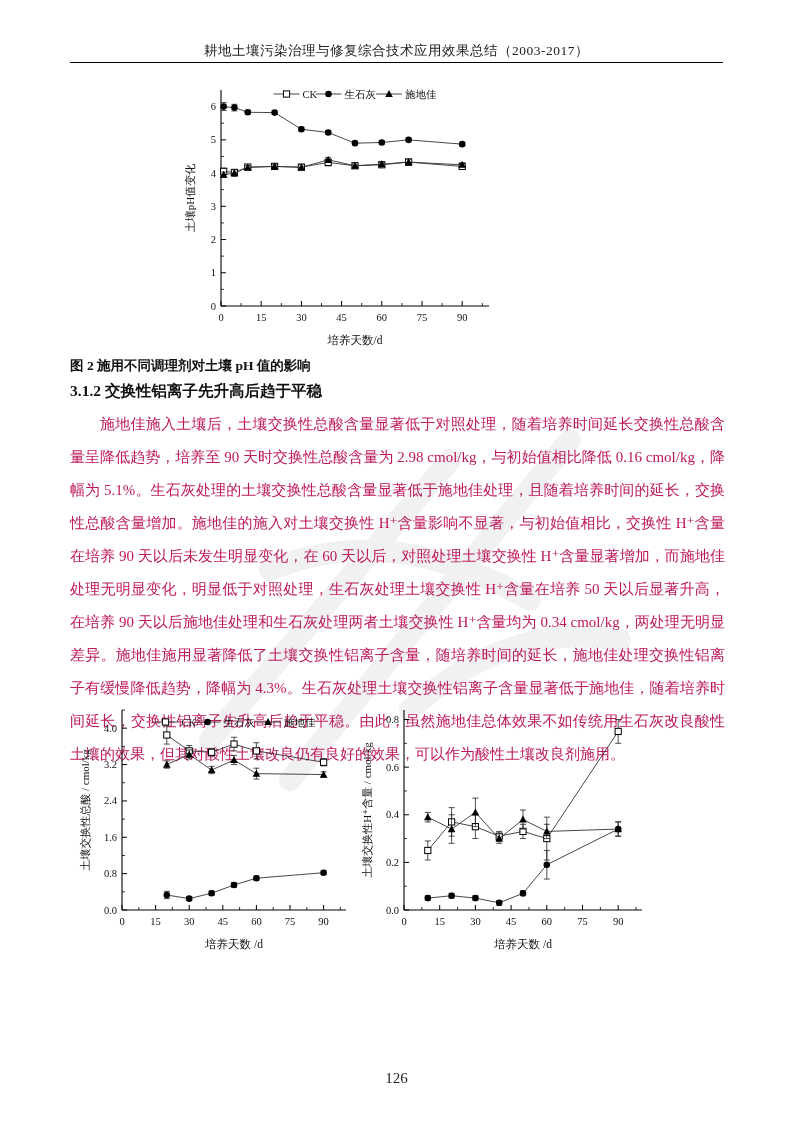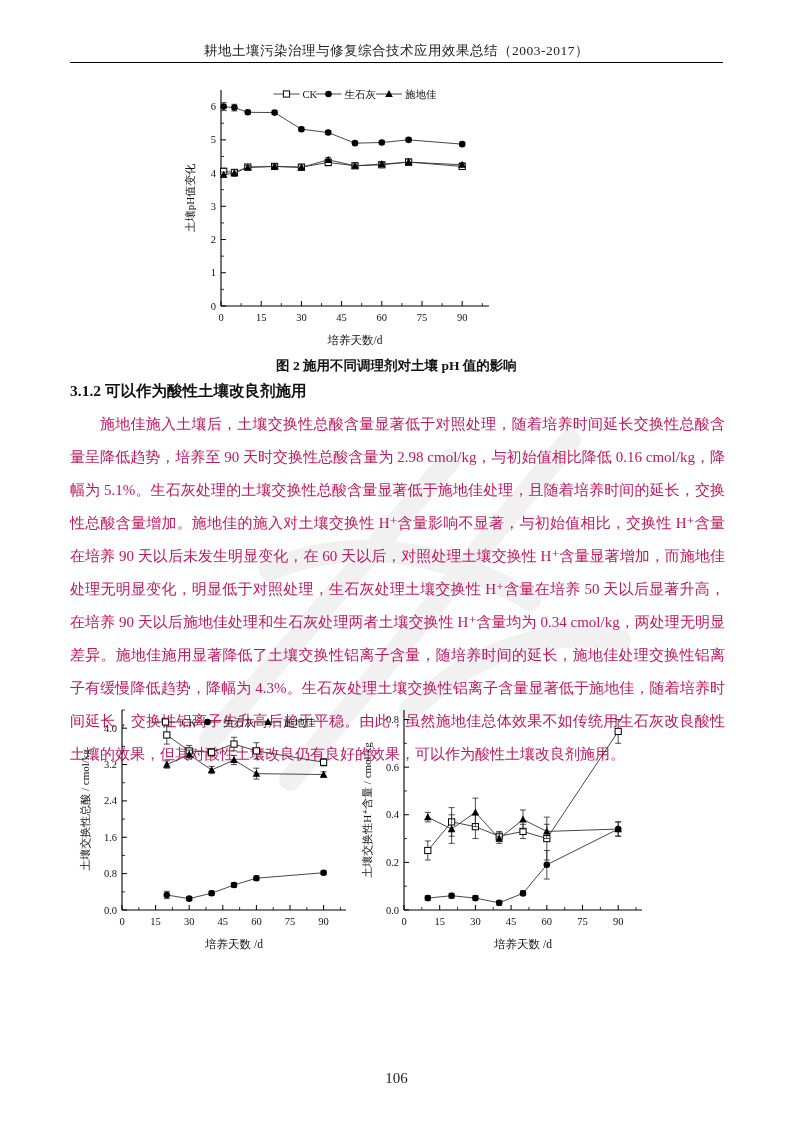--- a/index.html
+++ b/index.html
@@ -20,21 +20,21 @@
   .header-rule{
     position:absolute;top:62px;left:70px;width:653px;
     border-top:1.6px solid #000;height:0;
   }
   .chart-box{position:absolute;}
   .chart-ph{top:80px;left:183px;width:324px;height:270px;}
   .chart-acid{top:700px;left:78px;width:286px;height:254px;}
   .chart-h{top:700px;left:360px;width:300px;height:254px;}
   .figure-caption{
     position:absolute;top:357px;left:70px;width:653px;
-    text-align:center;font-weight:bold;font-size:13.5px;color:#111;
+    font-weight:bold;font-size:13.5px;color:#111;
   }
   .section-heading{
     position:absolute;top:381px;left:70px;width:653px;
     font-weight:bold;font-size:15.5px;color:#111;
   }
   .body-paragraph{
     position:absolute;top:408px;left:70px;width:655px;
     font-size:15px;line-height:33px;
     text-align:justify;text-indent:2em;
     color:#be185d;
@@ -241,21 +241,21 @@
         <line x1="132.5" y1="14" x2="158.5" y2="14" stroke="#333" stroke-width="0.9"></line>
         <circle cx="145.5" cy="14" r="3.3" fill="#000"></circle>
         <text x="161.5" y="17.7" font-size="10.5" fill="#111">生石灰</text>
         <line x1="193" y1="14" x2="219" y2="14" stroke="#333" stroke-width="0.9"></line>
         <path d="M 206 10 L 209.8 17.1 L 202.2 17.1 Z" fill="#000"></path>
         <text x="222" y="17.7" font-size="10.5" fill="#111">施地佳</text>
       </svg></div>
 
   <div class="figure-caption">图 2 施用不同调理剂对土壤 pH 值的影响</div>
 
-  <div class="section-heading">3.1.2 可以作为酸性土壤改良剂施用</div>
+  <div class="section-heading">3.1.2 交换性铝离子先升高后趋于平稳</div>
 
   <div class="body-paragraph">施地佳施入土壤后，土壤交换性总酸含量显著低于对照处理，随着培养时间延长交换性总酸含量呈降低趋势，培养至 90 天时交换性总酸含量为 2.98 cmol/kg，与初始值相比降低 0.16 cmol/kg，降幅为 5.1%。生石灰处理的土壤交换性总酸含量显著低于施地佳处理，且随着培养时间的延长，交换性总酸含量增加。施地佳的施入对土壤交换性 H⁺含量影响不显著，与初始值相比，交换性 H⁺含量在培养 90 天以后未发生明显变化，在 60 天以后，对照处理土壤交换性 H⁺含量显著增加，而施地佳处理无明显变化，明显低于对照处理，生石灰处理土壤交换性 H⁺含量在培养 50 天以后显著升高，在培养 90 天以后施地佳处理和生石灰处理两者土壤交换性 H⁺含量均为 0.34 cmol/kg，两处理无明显差异。施地佳施用显著降低了土壤交换性铝离子含量，随培养时间的延长，施地佳处理交换性铝离子有缓慢降低趋势，降幅为 4.3%。生石灰处理土壤交换性铝离子含量显著低于施地佳，随着培养时间延长，交换性铝离子先升高后趋于平稳。由此，虽然施地佳总体效果不如传统用生石灰改良酸性土壤的效果，但其对酸性土壤改良仍有良好的效果，可以作为酸性土壤改良剂施用。</div>
 
   <div class="chart-box chart-acid"><svg width="286" height="254" viewBox="0 0 286 254">
         <line x1="44" y1="10" x2="44" y2="210" stroke="#000" stroke-width="1.1"></line>
         <line x1="44" y1="210" x2="268" y2="210" stroke="#000" stroke-width="1.1"></line>
         <line x1="44" y1="210" x2="44" y2="205" stroke="#000" stroke-width="1"></line>
         <text x="44" y="225" text-anchor="middle" font-size="10.5" fill="#111">0</text>
         <line x1="77.6" y1="210" x2="77.6" y2="205" stroke="#000" stroke-width="1"></line>
         <text x="77.6" y="225" text-anchor="middle" font-size="10.5" fill="#111">15</text>
@@ -504,15 +504,15 @@
         <polyline points="67.8,117.14285714285714 91.6,129.04761904761904 115.39999999999999,112.38095238095238 139.2,138.57142857142856 163,119.52380952380952 186.79999999999998,131.42857142857142 258.20000000000005,129.04761904761904" fill="none" stroke="#333" stroke-width="0.9"></polyline>
         <path d="M 67.8 113.14285714285714 L 71.6 120.24285714285713 L 64 120.24285714285713 Z" fill="#000"></path>
         <path d="M 91.6 125.04761904761904 L 95.39999999999999 132.14761904761903 L 87.8 132.14761904761903 Z" fill="#000"></path>
         <path d="M 115.39999999999999 108.38095238095238 L 119.19999999999999 115.48095238095237 L 111.6 115.48095238095237 Z" fill="#000"></path>
         <path d="M 139.2 134.57142857142856 L 143 141.67142857142855 L 135.39999999999998 141.67142857142855 Z" fill="#000"></path>
         <path d="M 163 115.52380952380952 L 166.8 122.62380952380951 L 159.2 122.62380952380951 Z" fill="#000"></path>
         <path d="M 186.79999999999998 127.42857142857142 L 190.6 134.5285714285714 L 182.99999999999997 134.5285714285714 Z" fill="#000"></path>
         <path d="M 258.20000000000005 125.04761904761904 L 262.00000000000006 132.14761904761903 L 254.40000000000003 132.14761904761903 Z" fill="#000"></path>
       </svg></div>
 
-  <div class="page-number">106</div>
+  <div class="page-number">126</div>
 
 </div>
 
 </body></html>

